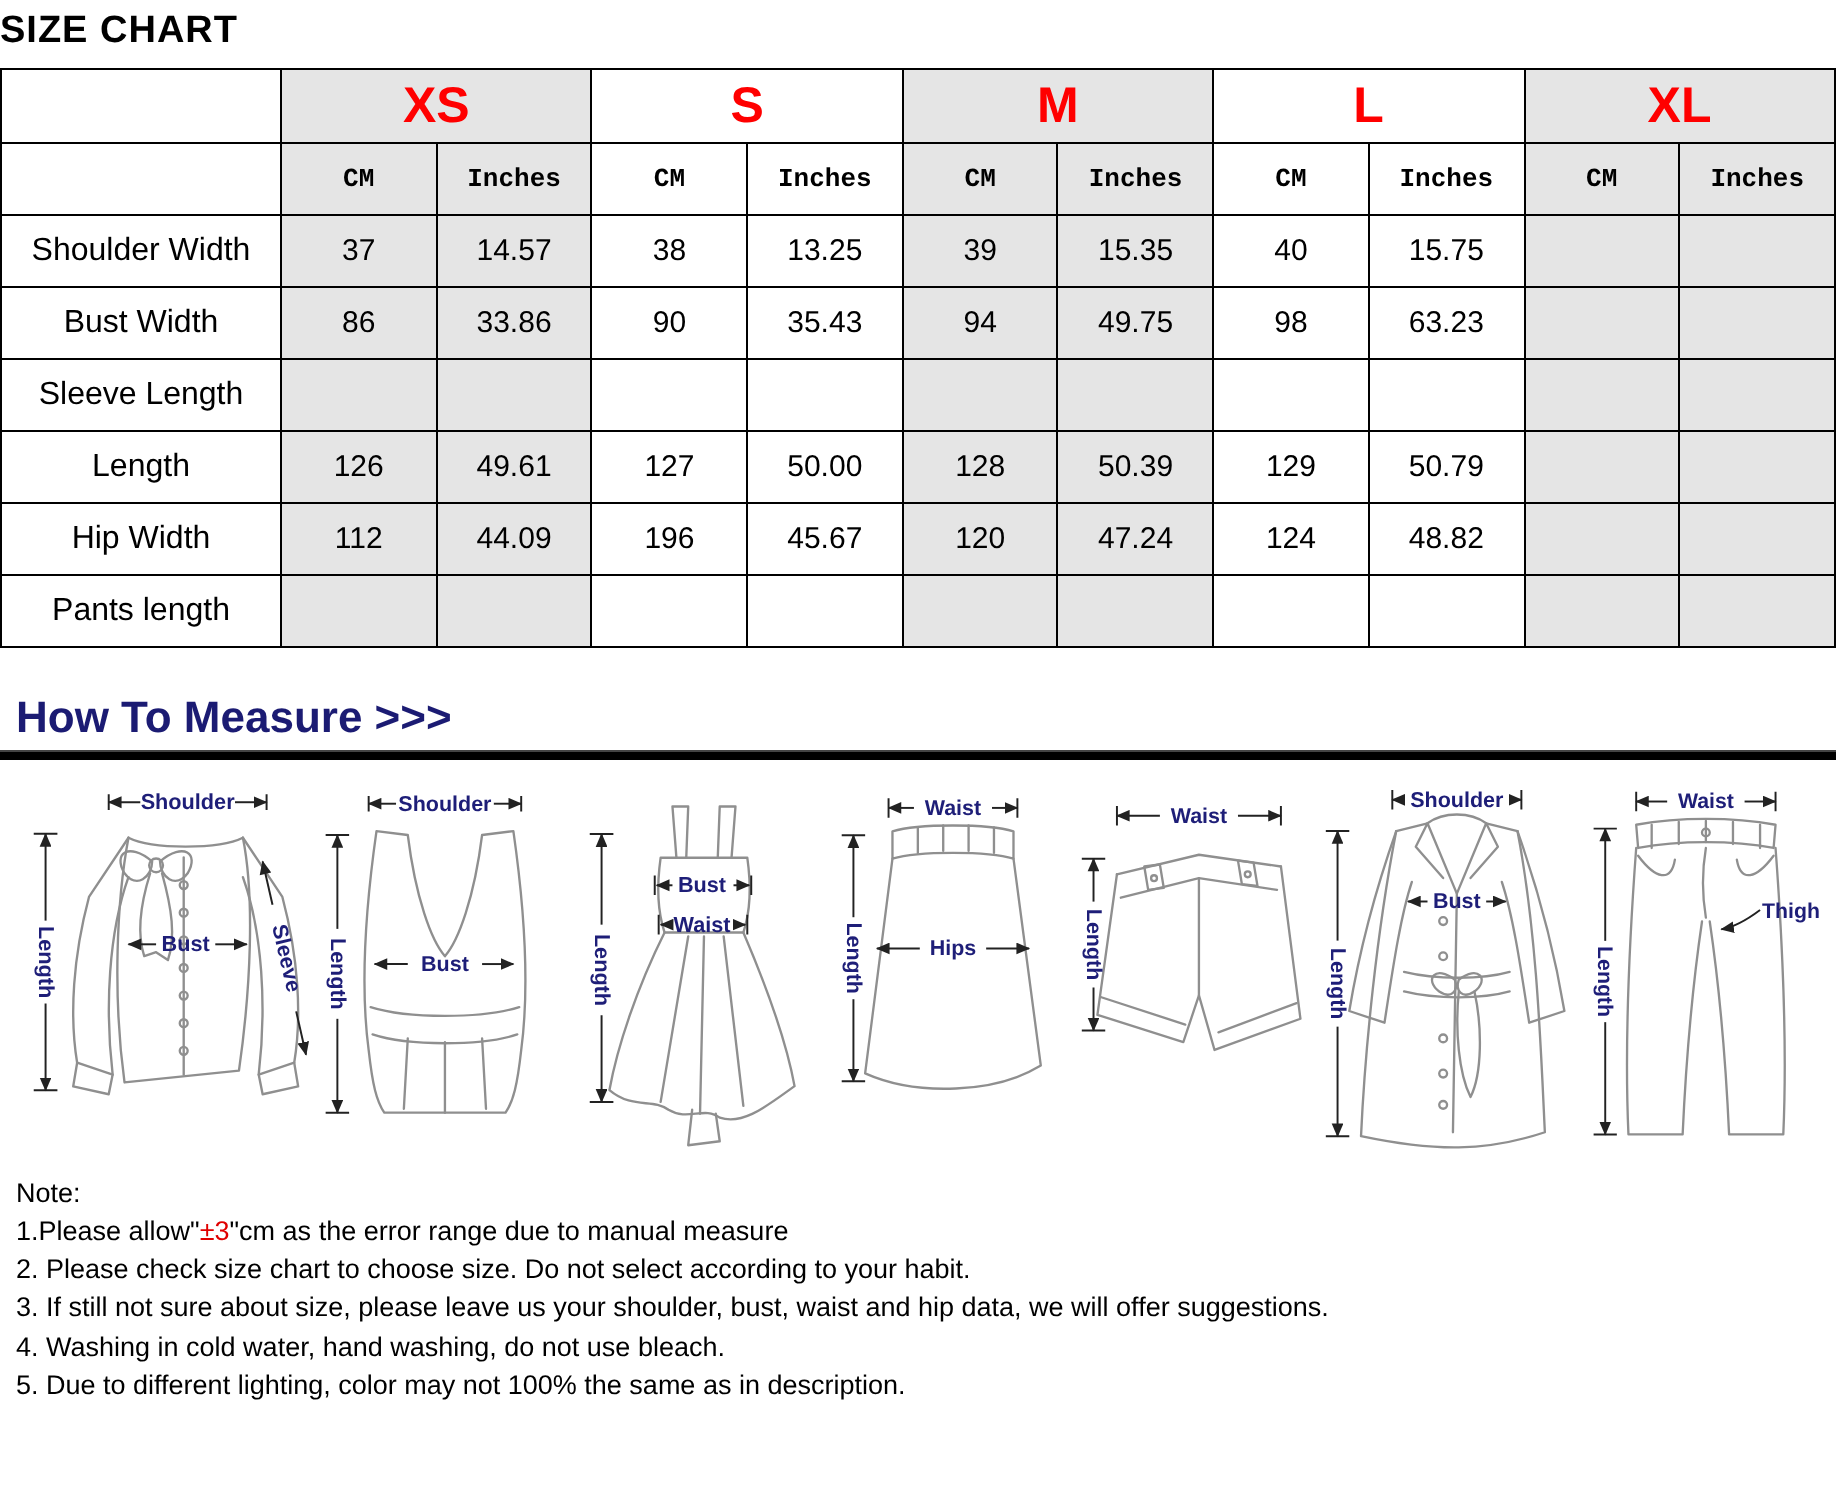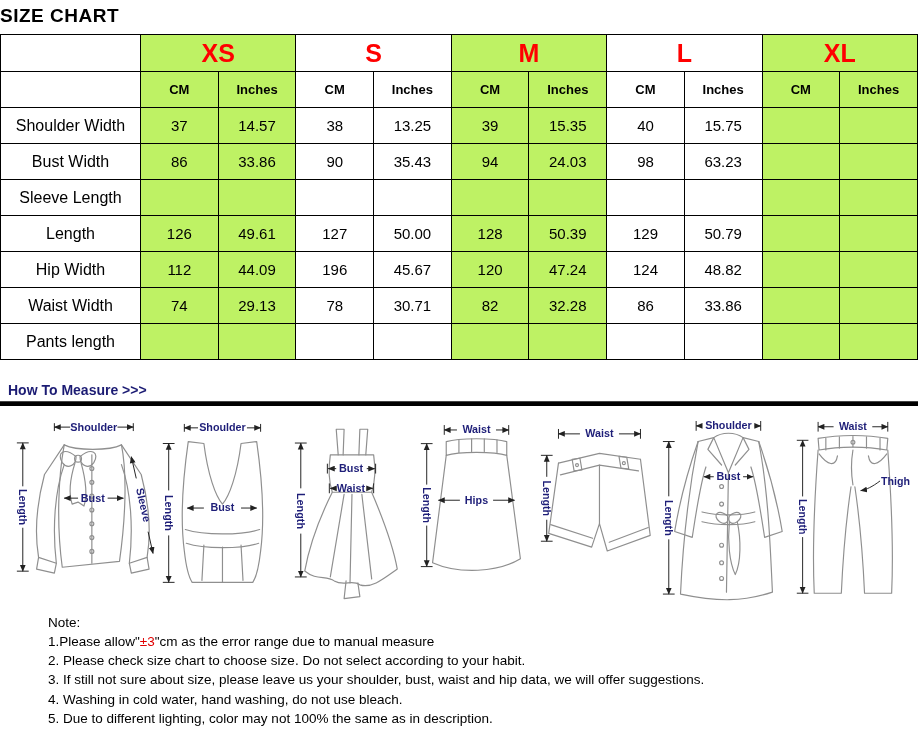--- a/index.html
+++ b/index.html
@@ -5,36 +5,36 @@
   html,body { margin:0; padding:0; }
   body {
     width:918px; height:749px; background:#ffffff; color:#000;
     font-family:"Liberation Sans", sans-serif; overflow:hidden;
   }
   .title { text-align:left; font-weight:bold; font-size:19px; padding:5px 0 7px 0; letter-spacing:0.5px; }
 
   table.size-table { border-collapse:collapse; table-layout:fixed; width:918px; }
   table.size-table td { border:1px solid #000; text-align:center; vertical-align:middle; overflow:hidden; padding:0; }
   td.size-head  { font-size:25px; font-weight:bold; color:#ff0000; height:36px; }
-  td.unit-cell  { font-weight:bold; font-size:13px; height:31px; }
+  td.unit-cell  { font-weight:bold; font-size:13px; height:31px;font-family:Liberation Mono, monospace; }
   td.label-cell { font-size:16px; height:35px; }
   td.value-cell { font-size:15px;  height:35px; }
-  .shade { background:#bef264; }
-
-  .measure-head { color:#1b1b73; font-weight:bold; font-size:14px; padding:0 0 3px 8px; margin-top:22px; }
+  .shade { background:#e5e5e5; }
+
+  .measure-head { color:#1b1b73; font-weight:bold; font-size:22px; padding:0 0 3px 8px; margin-top:22px; }
   .rule { height:4px; background:#000; border-top:1px solid #444; }
 
   .figures { display:flex; justify-content:center; align-items:flex-start; padding:6px 3px 0 3px; }
   .figures svg { display:block; }
   svg text { font-family:"Liberation Sans", sans-serif; font-weight:bold; font-size:11px; fill:#1e1e78; text-anchor:middle; }
   svg .g    { fill:none; stroke:#8f8f8f; stroke-width:1.2; stroke-linecap:round; stroke-linejoin:round; }
   svg .arr  { stroke:#222; stroke-width:1; fill:none; }
   svg .tick { stroke:#222; stroke-width:1; fill:none; }
 
-  .notes { padding:6px 8px 0 8px; font-size:13.5px; line-height:1.42;margin-left:40px; }
+  .notes { padding:6px 8px 0 8px; font-size:13.5px; line-height:1.42; }
   .red { color:#e00000; }
 </style>
 </head>
 <body>
 
 <svg width="0" height="0" style="position:absolute" aria-hidden="true">
   <defs>
     <marker id="mE" markerWidth="8" markerHeight="8" refX="6.5" refY="3" orient="auto" markerUnits="userSpaceOnUse">
       <path d="M0,0 L7,3 L0,6 Z" fill="#222"></path>
     </marker>
@@ -95,21 +95,21 @@
         <td class="value-cell shade"></td>
         <td class="value-cell shade"></td>
       </tr>
       <tr>
         <td class="label-cell">Bust Width</td>
         <td class="value-cell shade">86</td>
         <td class="value-cell shade">33.86</td>
         <td class="value-cell">90</td>
         <td class="value-cell">35.43</td>
         <td class="value-cell shade">94</td>
-        <td class="value-cell shade">24.03</td>
+        <td class="value-cell shade">49.75</td>
         <td class="value-cell">98</td>
         <td class="value-cell">63.23</td>
         <td class="value-cell shade"></td>
         <td class="value-cell shade"></td>
       </tr>
       <tr>
         <td class="label-cell">Sleeve Length</td>
         <td class="value-cell shade"></td>
         <td class="value-cell shade"></td>
         <td class="value-cell"></td>
@@ -137,33 +137,20 @@
       <tr>
         <td class="label-cell">Hip Width</td>
         <td class="value-cell shade">112</td>
         <td class="value-cell shade">44.09</td>
         <td class="value-cell">196</td>
         <td class="value-cell">45.67</td>
         <td class="value-cell shade">120</td>
         <td class="value-cell shade">47.24</td>
         <td class="value-cell">124</td>
         <td class="value-cell">48.82</td>
-        <td class="value-cell shade"></td>
-        <td class="value-cell shade"></td>
-      </tr>
-      <tr>
-        <td class="label-cell">Waist Width</td>
-        <td class="value-cell shade">74</td>
-        <td class="value-cell shade">29.13</td>
-        <td class="value-cell">78</td>
-        <td class="value-cell">30.71</td>
-        <td class="value-cell shade">82</td>
-        <td class="value-cell shade">32.28</td>
-        <td class="value-cell">86</td>
-        <td class="value-cell">33.86</td>
         <td class="value-cell shade"></td>
         <td class="value-cell shade"></td>
       </tr>
       <tr>
         <td class="label-cell">Pants length</td>
         <td class="value-cell shade"></td>
         <td class="value-cell shade"></td>
         <td class="value-cell"></td>
         <td class="value-cell"></td>
         <td class="value-cell shade"></td>

